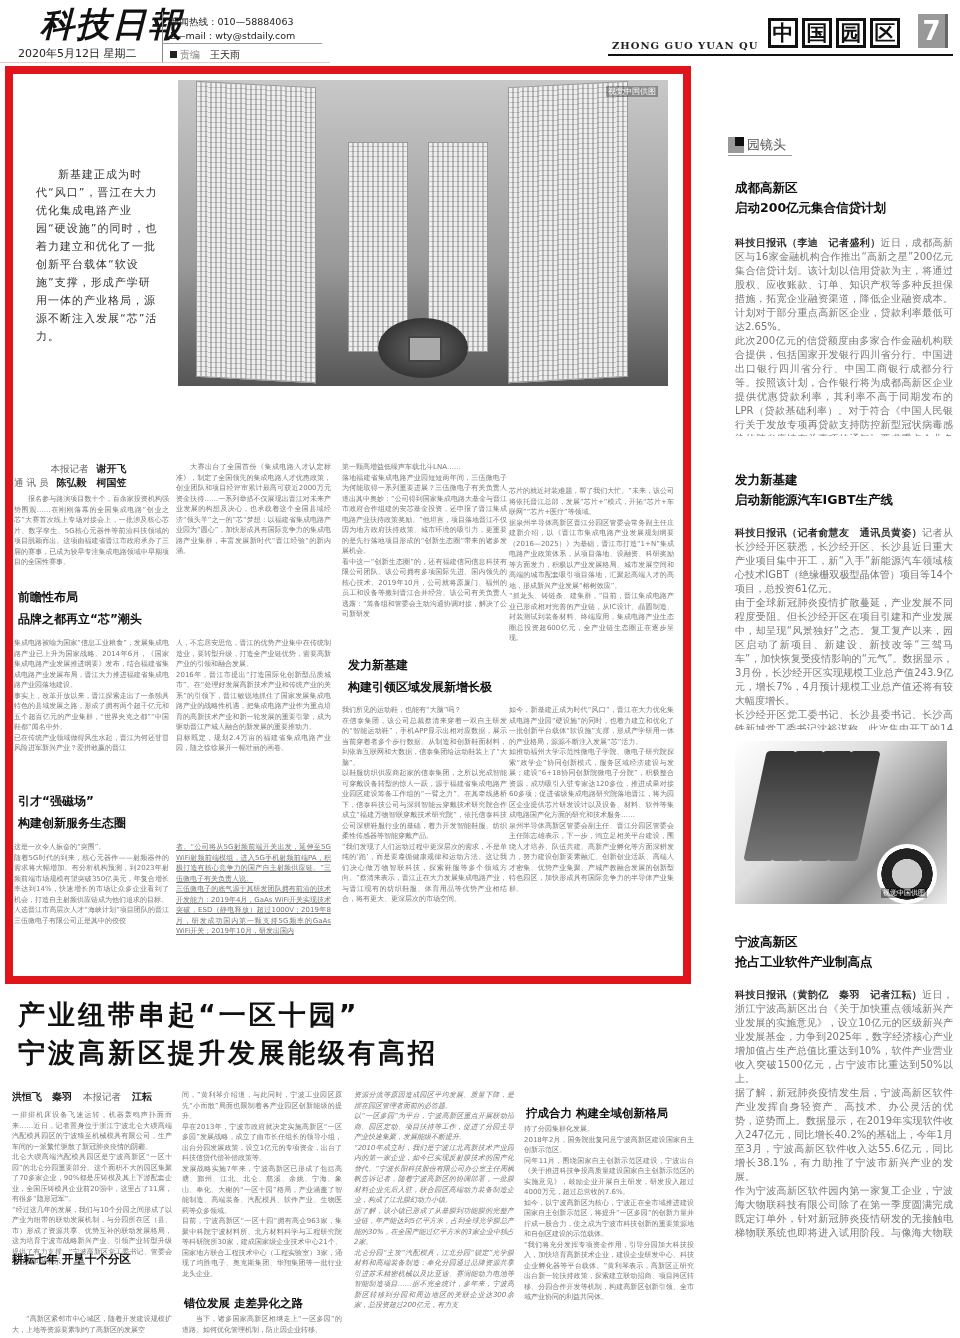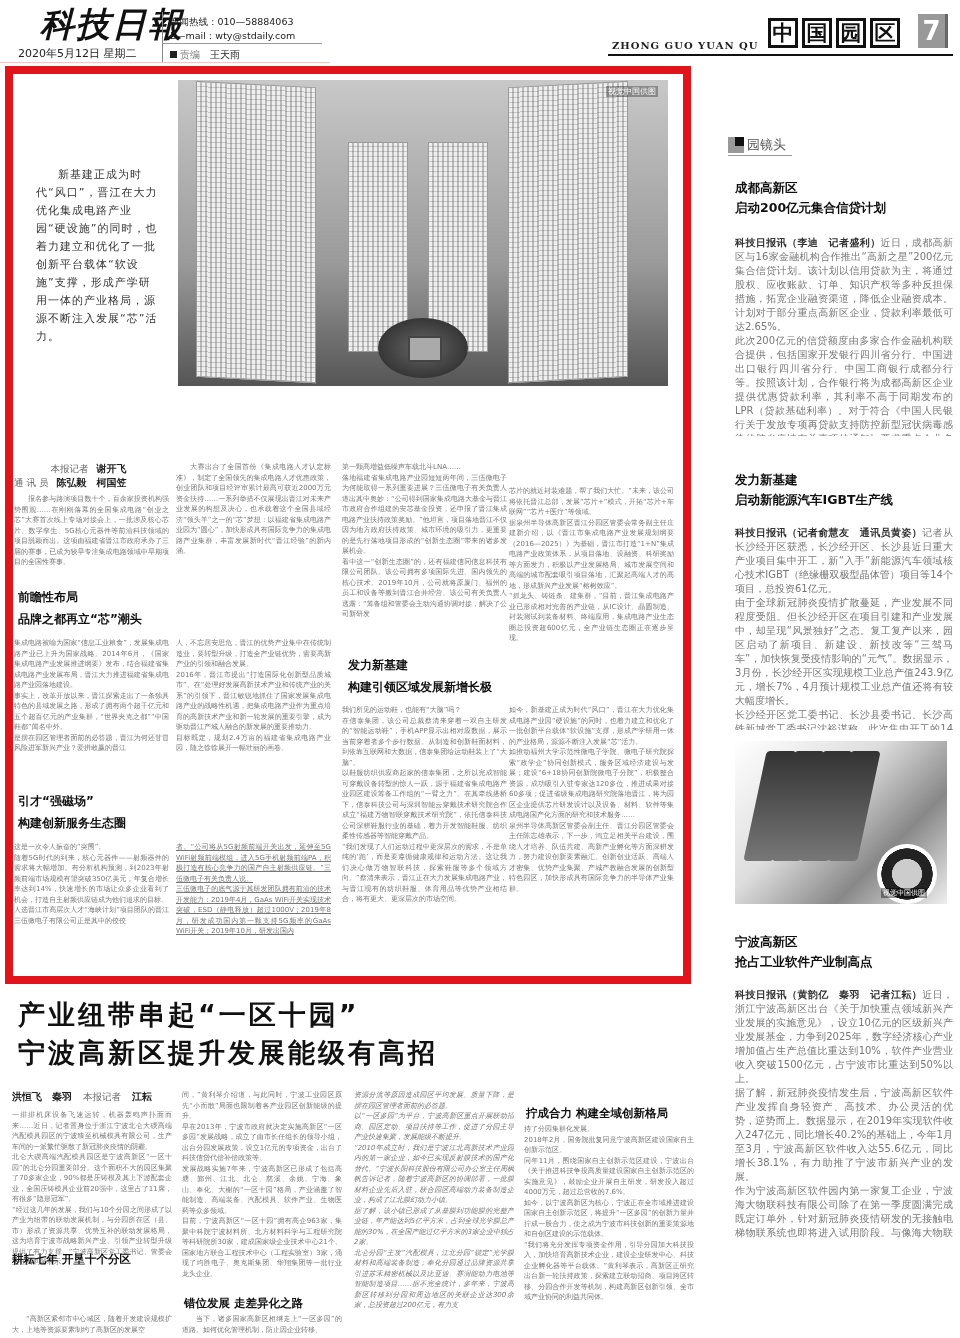--- a/index.html
+++ b/index.html
@@ -119,21 +119,21 @@
 <div class="abs col" style="left:509px;top:462px;width:165px;height:180px;overflow:hidden;white-space:pre-line;margin-top:24px;">芯片的就近封装难题，帮了我们大忙。”未来，该公司将依托晋江总部，发展“芯片+”模式，开拓“芯片+车联网”“芯片+医疗”等领域。
 据泉州半导体高新区晋江分园区管委会常务副主任庄建新介绍，以《晋江市集成电路产业发展规划纲要（2016—2025）》为基础，晋江市打造“1+N”集成电路产业政策体系，从项目落地、设融资、科研奖励等方面发力，积极以产业发展格局、城市发展空间和高端的城市配套吸引项目落地，汇聚起高端人才的高地，形成新兴产业发展“榕树效应”。
 “抓龙头、铸链条、建集群，”目前，晋江集成电路产业已形成相对完善的产业链，从IC设计、晶圆制造、封装测试到装备材料、终端应用，集成电路产业生态圈总投资超600亿元，全产业链生态圈正在逐步呈现。</div>
 
 <div class="abs sub-hd" style="left:18px;top:586px;">
   <div>前瞻性布局</div>
   <div>品牌之都再立“芯”潮头</div>
 </div>
 <div class="abs col" style="left:14px;top:638px;width:155px;height:142px;overflow:hidden;white-space:pre-line;">集成电路被喻为国家“信息工业粮食”，发展集成电路产业已上升为国家战略。2014年6月，《国家集成电路产业发展推进纲要》发布，结合福建省集成电路产业发展布局，晋江大力推进福建省集成电路产业园落地建设。
 事实上，改革开放以来，晋江探索走出了一条独具特色的县域发展之路，形成了拥有两个超千亿元和五个超百亿元的产业集群，“世界夹克之都”“中国鞋都”闻名中外。
-是摆在园区管理者面前的必答题，晋江为何还甘冒风险进军新兴产业？爱拼敢赢的晋江</div>
+已在传统产业领域做得风生水起，晋江为何还甘冒风险进军新兴产业？爱拼敢赢的晋江</div>
 <div class="abs col" style="left:176px;top:638px;width:155px;height:142px;overflow:hidden;white-space:pre-line;">人，不忘居安思危，晋江的优势产业集中在传统制造业，要转型升级，打造全产业链优势，需要高新产业的引领和融合发展。
 2016年，晋江市提出“打造国际化创新型品质城市”。在“处理好发展高新技术产业和传统产业的关系”的引领下，晋江敏锐地抓住了国家发展集成电路产业的战略性机遇，把集成电路产业作为重点培育的高新技术产业和新一轮发展的重要引擎，成为驱动晋江产城人融合的新发展的重要推动力。
 目标既定，规划2.4万亩的福建省集成电路产业园，随之徐徐展开一幅壮丽的画卷。</div>
 
 <div class="abs sub-hd" style="left:348px;top:654px;">
   <div>发力新基建</div>
   <div>构建引领区域发展新增长极</div>
 </div>
 <div class="abs col" style="left:342px;top:705px;width:165px;height:240px;overflow:hidden;white-space:pre-line;">我们所见的运动鞋，也能有“大脑”吗？
 在信泰集团，该公司总裁蔡清来穿着一双自主研发的“智能运动鞋”，手机APP显示出相对应数据，展示当前穿着者多个步行数据。从制造和创新鞋面材料，到依靠互联网和大数据，信泰集团给运动鞋装上了“大脑”。

